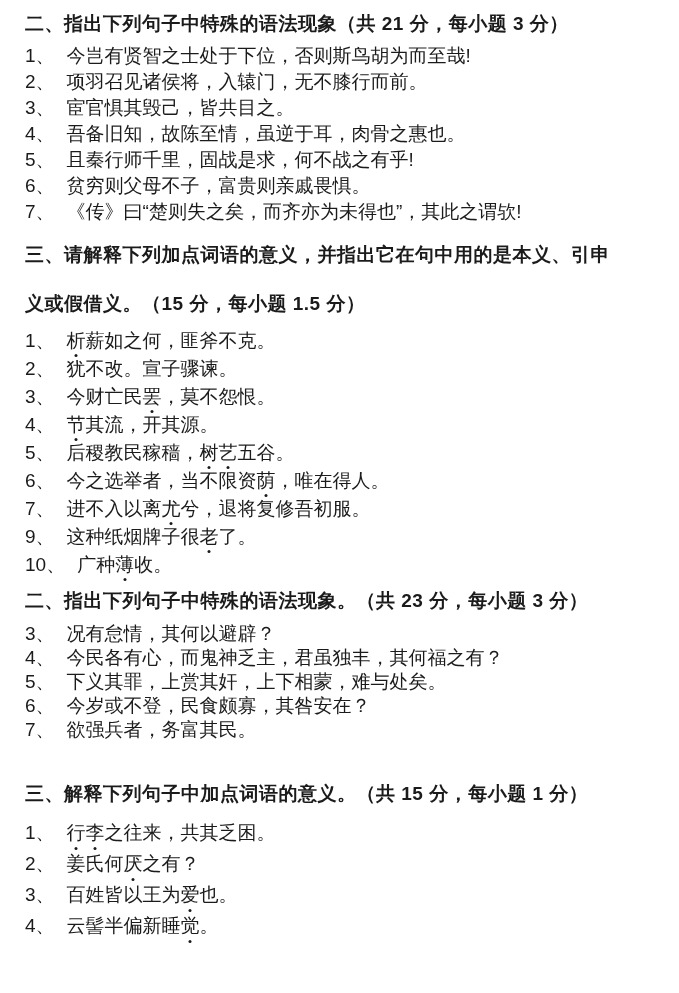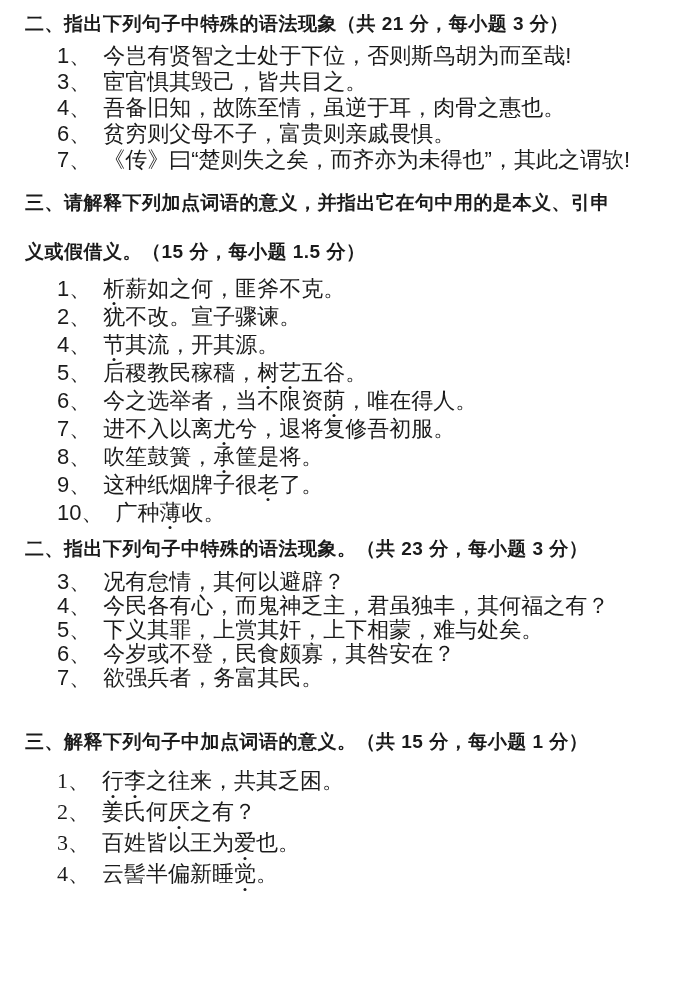--- a/index.html
+++ b/index.html
@@ -23,39 +23,38 @@
   }
   .heading {
     font-size: 19px;
     font-weight: 700;
     line-height: 27px;
     letter-spacing: 0.5px;
   }
   .sec-b .hline1 { margin-bottom: 22px; }
   .items { margin-top: 6px; }
   .line {
-    font-size: 22px;
+    font-size: 19px;
     white-space: nowrap;
-    margin-left: 32px;
   }
   .num {
     display: inline-block;
     margin-right: 12px;
   }
   .sec-a { margin-top: 2px; }
   .sec-a .line { line-height: 26px; }
   .sec-b { margin-top: 16px; }
   .sec-b .items { margin-top: 10px; }
   .sec-b .line { line-height: 28px; }
   .sec-c { margin-top: 8px; }
   .sec-c .items { margin-top: 8px; }
   .sec-c .line { line-height: 24px; }
   .sec-d { margin-top: 38px; }
   .sec-d .items { margin-top: 10px; }
-  .sec-d .line { line-height: 31px; font-family: Liberation Serif, serif; }
+  .sec-d .line { line-height: 31px; }
   
   .dotc {
     position: relative;
     display: inline-block;
   }
   .dotc::after {
     content: "";
     position: absolute;
     left: 50%;
     bottom: -2px;
@@ -68,38 +67,40 @@
 </style>
 </head>
 <body>
 
 <div class="doc">
 
   <section class="sec sec-a">
     <div class="heading">二、指出下列句子中特殊的语法现象（共 21 分，每小题 3 分）</div>
     <div class="items">
         <div class="line"><span class="num">1、</span><span>今岂有贤智之士处于下位，否则斯鸟胡为而至哉!</span></div>
+        <div class="line"><span class="num">2、</span><span>项羽召见诸侯将，入辕门，无不膝行而前。</span></div>
         <div class="line"><span class="num">3、</span><span>宦官惧其毁己，皆共目之。</span></div>
         <div class="line"><span class="num">4、</span><span>吾备旧知，故陈至情，虽逆于耳，肉骨之惠也。</span></div>
+        <div class="line"><span class="num">5、</span><span>且秦行师千里，固战是求，何不战之有乎!</span></div>
         <div class="line"><span class="num">6、</span><span>贫穷则父母不子，富贵则亲戚畏惧。</span></div>
         <div class="line"><span class="num">7、</span><span>《传》曰“楚则失之矣，而齐亦为未得也”，其此之谓欤!</span></div>
       </div>
   </section>
 
   <section class="sec sec-b">
     <div class="heading hline1">三、请解释下列加点词语的意义，并指出它在句中用的是本义、引申</div>
     <div class="heading">义或假借义。（15 分，每小题 1.5 分）</div>
     <div class="items">
         <div class="line"><span class="num">1、</span><span><span class="dotc">析</span>薪如之何，匪斧不克。</span></div>
         <div class="line"><span class="num">2、</span><span>犹不改。宣子骤谏。</span></div>
+        <div class="line"><span class="num">3、</span><span>今财亡民<span class="dotc">罢</span>，莫不怨恨。</span></div>
         <div class="line"><span class="num">4、</span><span><span class="dotc">节</span>其流，开其源。</span></div>
         <div class="line"><span class="num">5、</span><span>后稷教民稼穑，<span class="dotc">树</span><span class="dotc">艺</span>五谷。</span></div>
         <div class="line"><span class="num">6、</span><span>今之选举者，当不限资<span class="dotc">荫</span>，唯在得人。</span></div>
         <div class="line"><span class="num">7、</span><span>进不入以离<span class="dotc">尤</span>兮，退将复修吾初服。</span></div>
-        <div class="line"><span class="num">8、</span><span>吹笙鼓簧，<span class="dotc">承</span>筐是将。</span></div>
         <div class="line"><span class="num">9、</span><span>这种纸烟牌子很<span class="dotc">老</span>了。</span></div>
         <div class="line"><span class="num">10、</span><span>广种<span class="dotc">薄</span>收。</span></div>
       </div>
   </section>
 
   <section class="sec sec-c">
     <div class="heading">二、指出下列句子中特殊的语法现象。（共 23 分，每小题 3 分）</div>
     <div class="items">
         <div class="line"><span class="num">3、</span><span>况有怠情，其何以避辟？</span></div>
         <div class="line"><span class="num">4、</span><span>今民各有心，而鬼神乏主，君虽独丰，其何福之有？</span></div>

